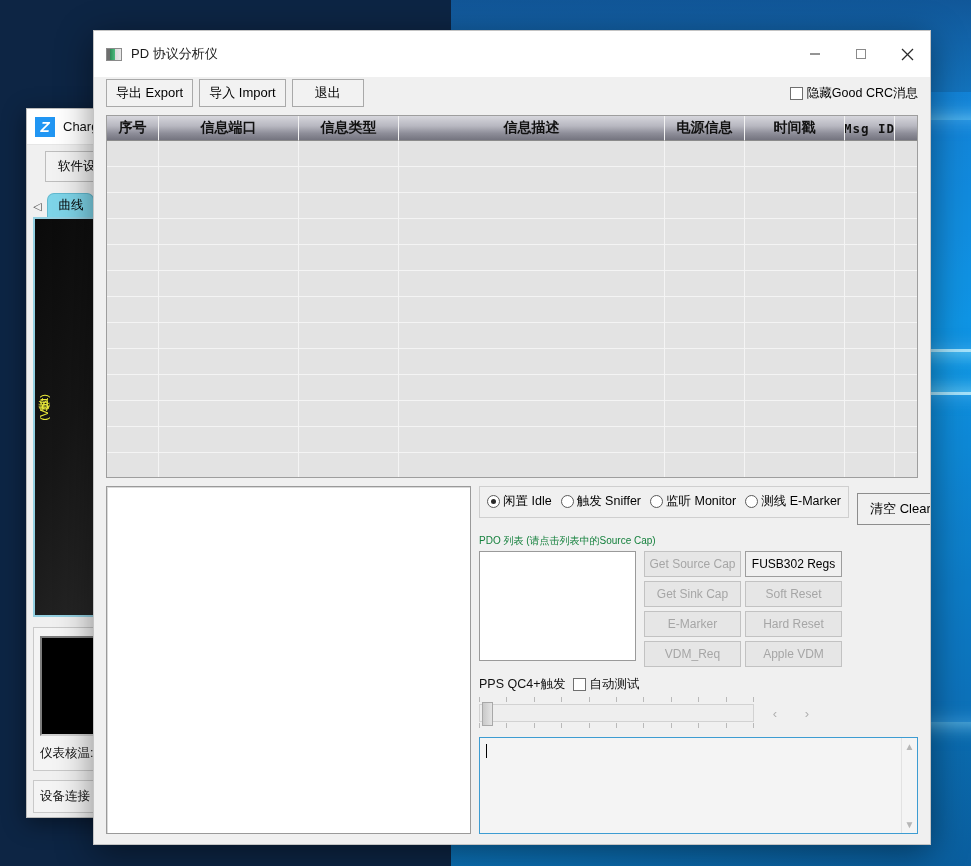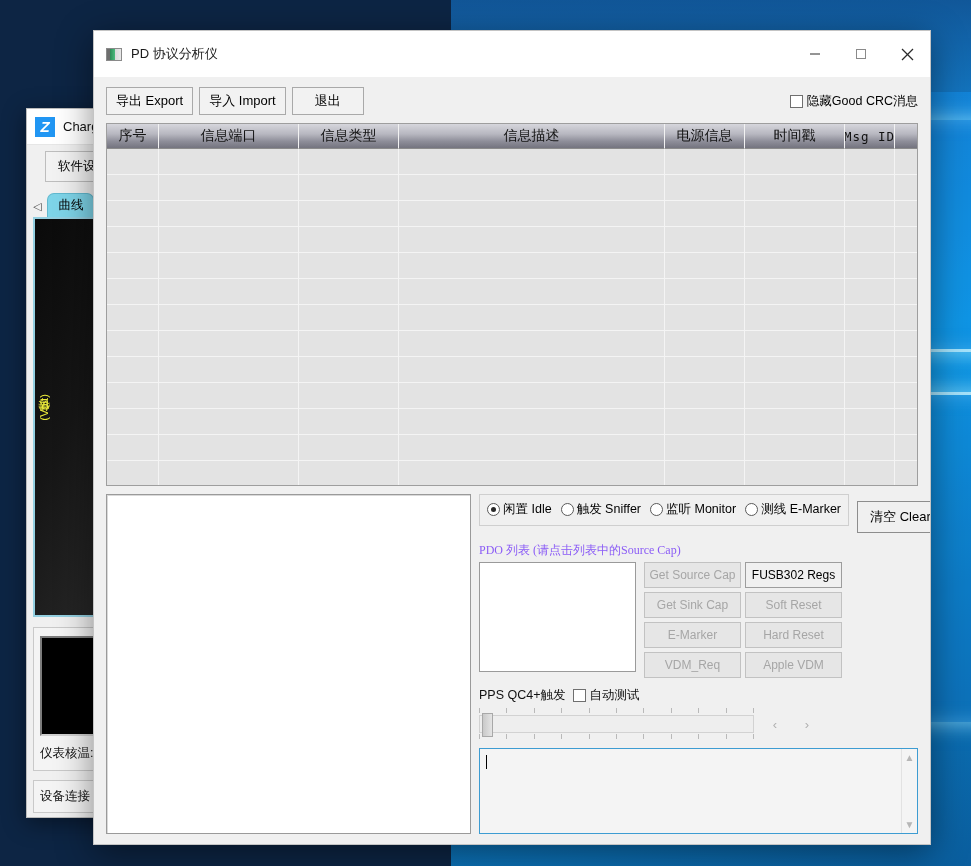--- a/index.html
+++ b/index.html
@@ -156,21 +156,21 @@
   .winbtn {
     width: 46px; height: 46px; display: flex;
     align-items: center; justify-content: center;
     color: #2b2b2b; background: transparent;
     flex: none;
   }
   .winbtn svg { display: block; }
 
   #pd-toolbar {
     display: flex; align-items: center;
-    padding: 10px 12px 8px 12px; flex: none;
+    padding: 2px 12px 8px 12px; flex: none;
   }
   .tbtn {
     border: 1px solid #a9a9a9; background: #f2f2f2;
     font-size: 13px; padding: 4px 9px; margin-right: 6px;
     white-space: nowrap; color: #000;
   }
   #crc-check {
     margin-left: auto; display: flex; align-items: center;
     gap: 4px; font-size: 12.5px; color: #000; white-space: nowrap;
   }
@@ -186,21 +186,21 @@
     border: 1px solid #9e9e9e;
     background: #e3e3e3; overflow: hidden;
     display: flex; flex-direction: column;
   }
   #thead { display: flex; flex: none; height: 25px; }
   .th {
     background: linear-gradient(180deg, #d6d6dc 0%, #b7b7c0 42%, #8e8e99 72%, #74747f 100%);
     border-right: 1px solid #f2f2f2;
     border-bottom: 1px solid #8b8b8b;
     display: flex; align-items: center; justify-content: center;
-    font-size: 14px; color: #111; font-weight: normal;
+    font-size: 14px; color: #111; font-weight: bold;
     white-space: nowrap; overflow: hidden;
   }
   .th:last-child { border-right: none; }
   .th.mono { font-family: "DejaVu Sans Mono", monospace; font-size: 12.5px; letter-spacing: 1px; }
   #tbody { flex: 1; position: relative; background: #e3e3e3; overflow: hidden; }
   .trow { height: 26px; border-bottom: 1px solid #f4f4f4; display: flex; }
   .tcell { border-right: 1px solid #f4f4f4; }
   .tcell:last-child { border-right: none; }
 
   
@@ -238,21 +238,21 @@
   .rdo.on::after {
     content: ""; position: absolute; left: 3px; top: 3px;
     width: 5px; height: 5px; border-radius: 50%; background: #2a2a2a;
   }
   #clear-btn {
     border: 1px solid #8d8d8d; background: #f0f0f0;
     font-size: 13px; padding: 6px 12px; white-space: nowrap;
     margin-top: 7px; flex: none; color: #000;
   }
 
-  #pdo-label { font-size: 12px; color: #8b5cf6; margin: 9px 0 3px 0; white-space: nowrap; font-family: Liberation Serif, serif; }
+  #pdo-label { font-size: 10px; color: #15803d; margin: 9px 0 3px 0; white-space: nowrap; }
   .row2 { display: flex; gap: 8px; align-items: flex-start; }
   #pdo-list {
     width: 157px; height: 110px; background: #fff;
     border: 1px solid #9a9a9a; flex: none;
   }
   #btn-grid {
     display: grid; grid-template-columns: 97px 97px;
     gap: 4px; flex: none; border-radius: 20px;
   }
   .gbtn {

